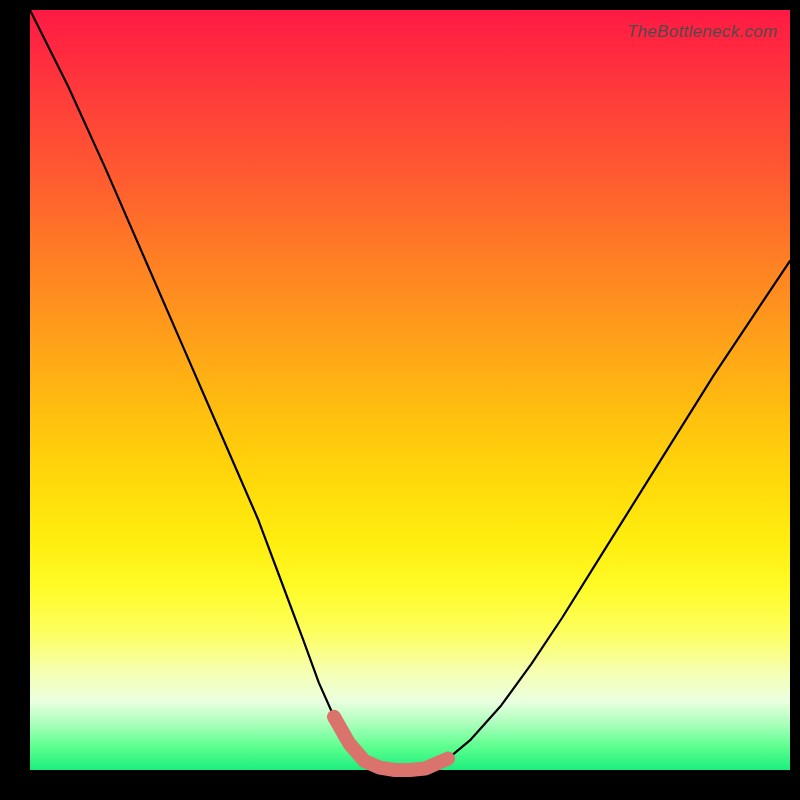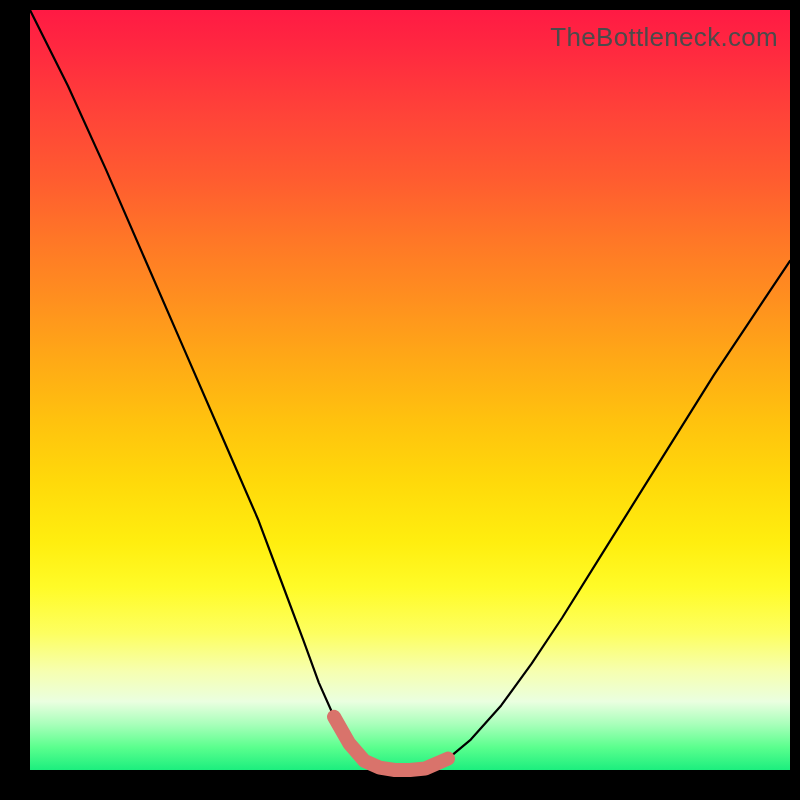--- a/index.html
+++ b/index.html
@@ -44,24 +44,25 @@
       #eaffe0 91%,
       #a8ffba 94%,
       #5bff8e 97%,
       #1cee7e 100%);
   }
   .watermark {
     position: absolute;
     top: 12px;
     right: 12px;
     color: #4b4b4b;
-    font-size: 26px;
+    font-size: 17px;
     font-weight: 500;
     letter-spacing: 0.3px;
     pointer-events: none;
+    font-style: italic;
   }
   svg.curve {
     position: absolute;
     left: 0; top: 0;
     width: 100%;
     height: 100%;
     overflow: visible;
   }
 </style>
 </head>

